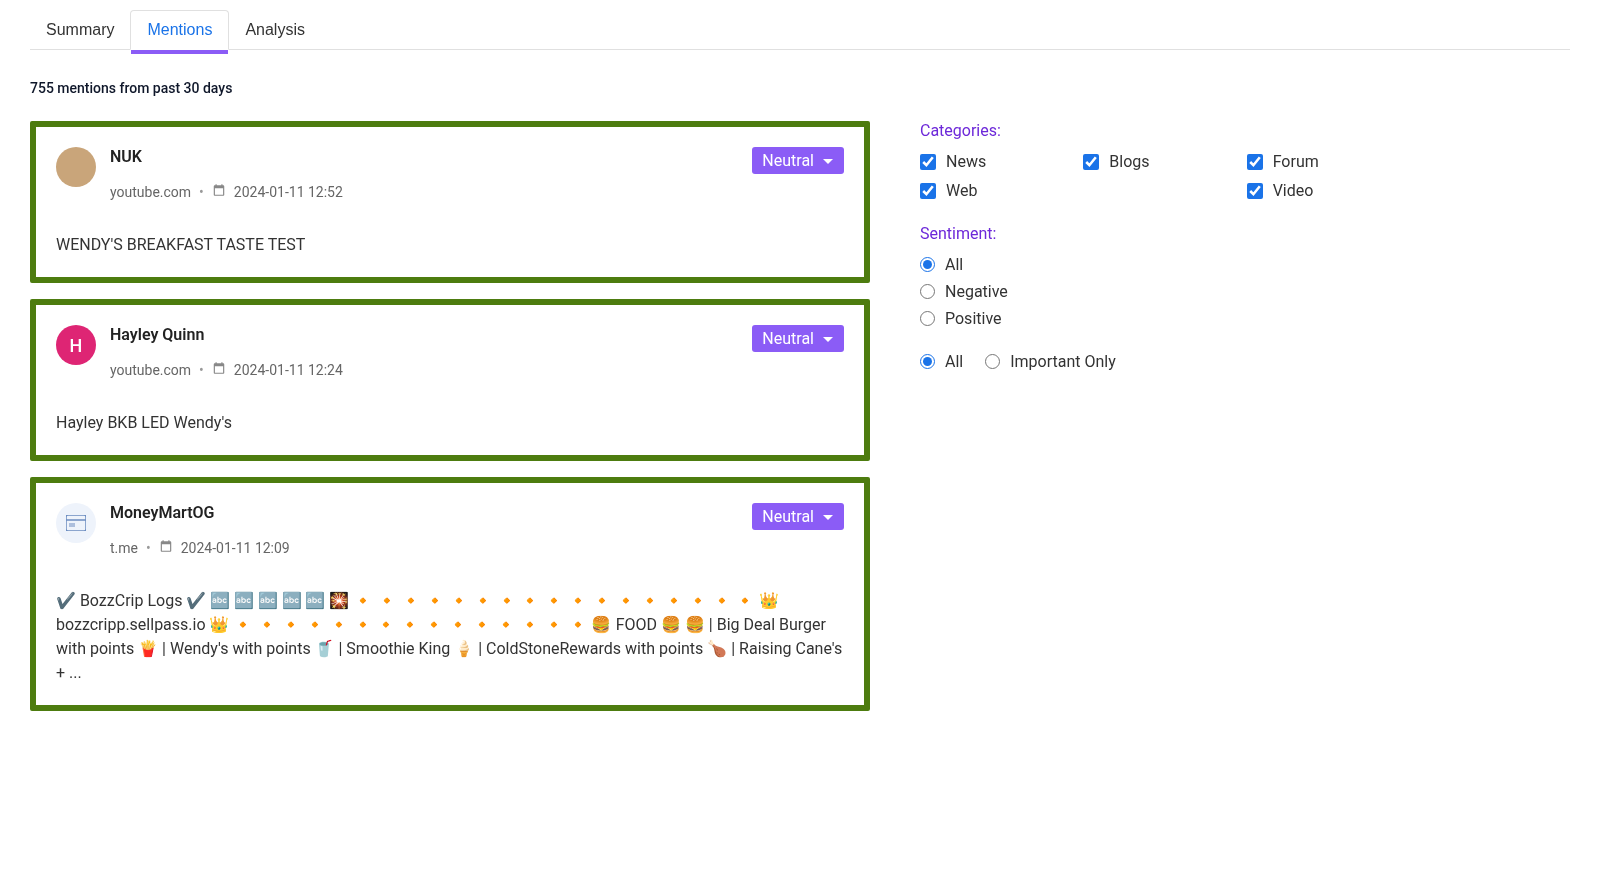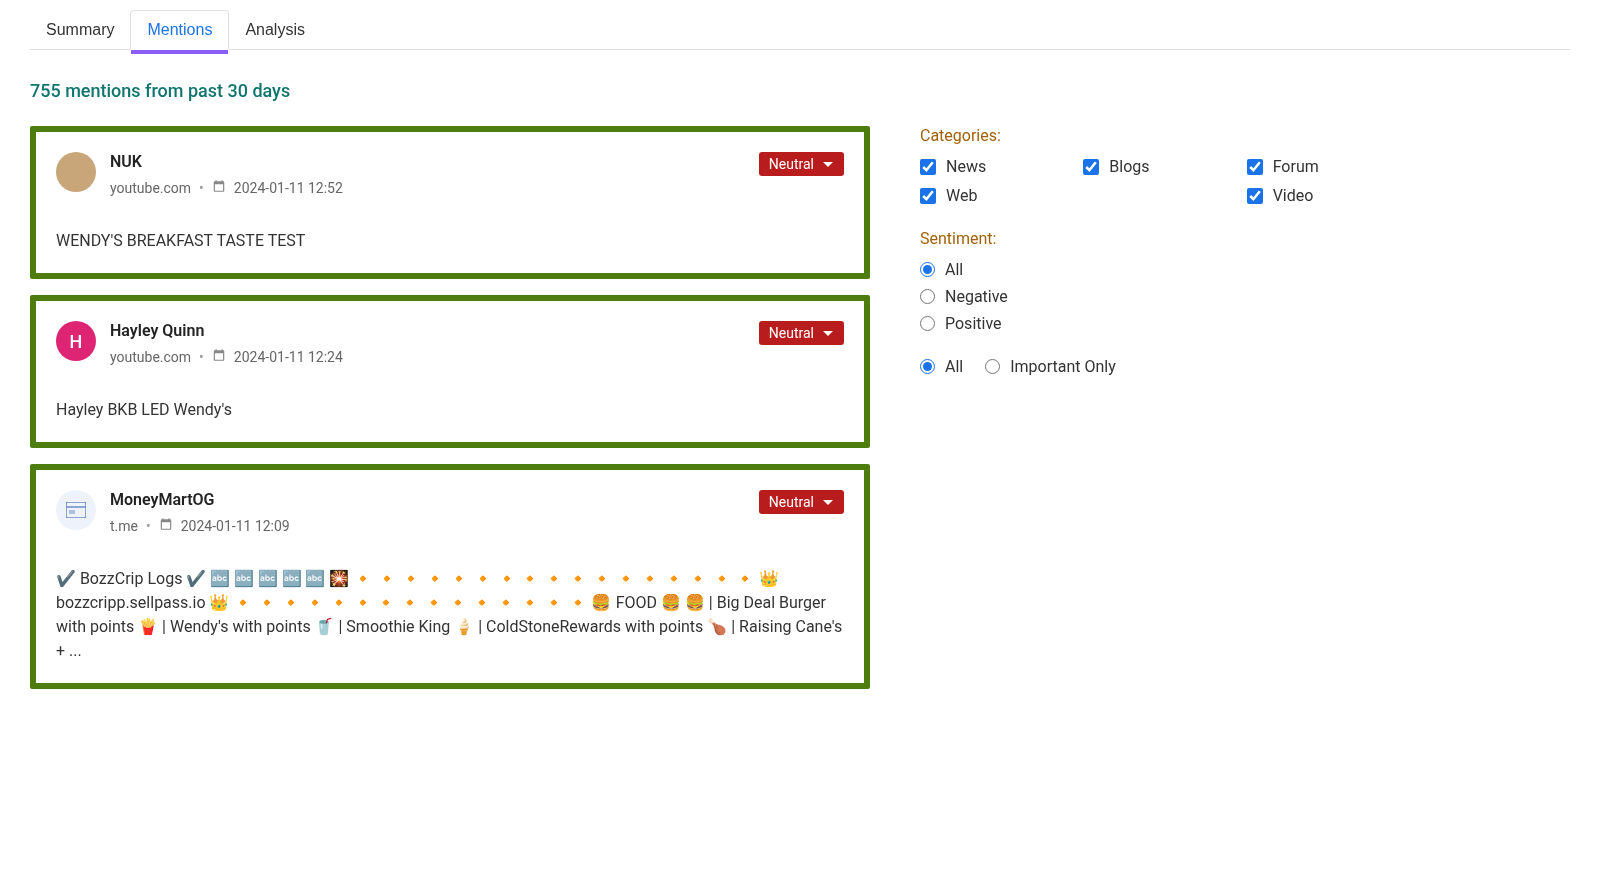--- a/index.html
+++ b/index.html
@@ -37,22 +37,22 @@
     .tab.active::after {
       content: "";
       position: absolute;
       left: 0;
       right: 0;
       bottom: -5px;
       height: 4px;
       background: #8b5cf6;
     }
     .heading {
-      font-size: 18px;
-      color: #0f766e;
+      font-size: 14px;
+      color: #0f172a;
       margin: 30px 0 25px 0;
       font-weight: 500;
     }
     .content-layout {
       display: flex;
       gap: 50px;
     }
     .main-col {
       flex: 1;
       max-width: 840px;
@@ -105,36 +105,36 @@
       font-size: 16px;
       font-weight: 600;
       color: #222;
     }
     .meta {
       display: flex;
       align-items: center;
       gap: 8px;
       font-size: 14px;
       color: #666;
-      margin-top: 8px;
+      margin-top: 17px;
     }
     .meta .dot {
       color: #999;
     }
     .calendar-icon {
       width: 14px;
       height: 14px;
       fill: #888;
     }
     .sentiment-badge {
-      background: #b91c1c;
+      background: #8b5cf6;
       color: #fff;
       border-radius: 3px;
       padding: 4px 10px;
-      font-size: 14px;
+      font-size: 16px;
       display: flex;
       align-items: center;
       gap: 8px;
       cursor: pointer;
     }
     .chevron-icon {
       width: 12px;
       height: 8px;
       fill: #fff;
     }
@@ -143,21 +143,21 @@
       color: #333;
       margin-top: 33px;
       line-height: 1.5;
       word-wrap: break-word;
     }
     .filter-section {
       margin-bottom: 24px;
     }
     .filter-label {
       font-size: 16px;
-      color: #a16207;
+      color: #6d28d9;
       margin-bottom: 12px;
     }
     .categories-grid {
       display: grid;
       grid-template-columns: 1fr 1fr 1fr;
       gap: 10px 10px;
     }
     .check-item, .radio-item {
       display: flex;
       align-items: center;

